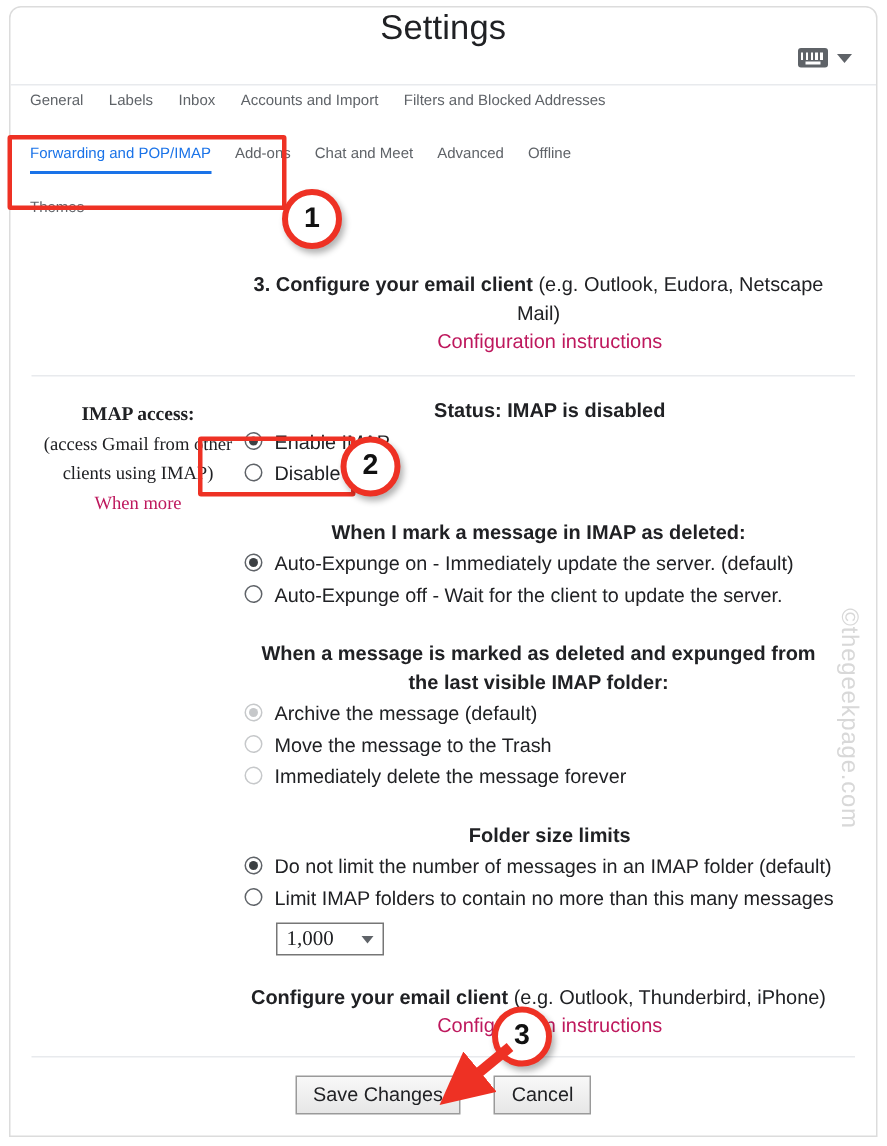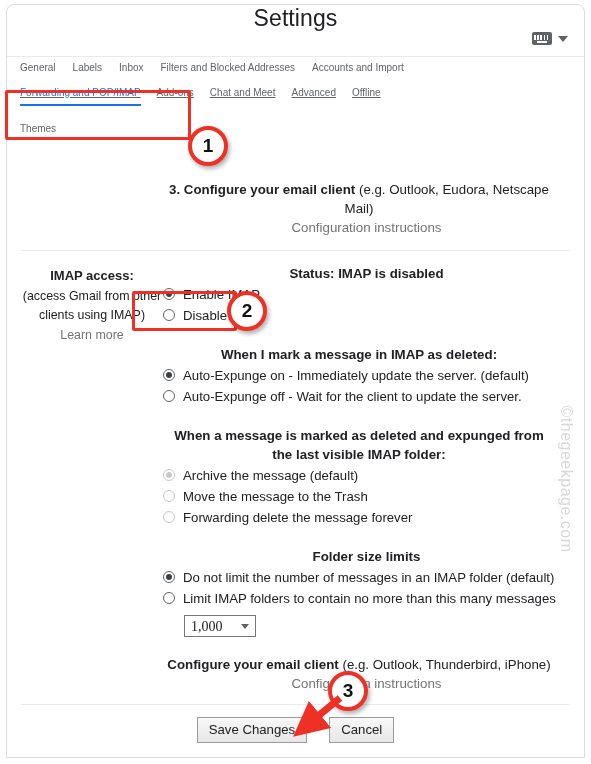--- a/index.html
+++ b/index.html
@@ -66,21 +66,21 @@
     background: #e8eaed;
   }
 
   
   .tabs {
     position: absolute; left: 20px; top: 62px; width: 560px;
     font-size: 10px; color: #5f6368;
   }
   .tabrow { display: flex; align-items: baseline; }
   .tabrow.row1 { gap: 17px; }
-  .tabrow.row2 { gap: 16px; margin-top: 12px; text-decoration: underline; }
+  .tabrow.row2 { gap: 16px; margin-top: 22px; }
   .tabrow.row3 { margin-top: 17px; }
   .tab {
     white-space: nowrap;
     padding-bottom: 2px;
   }
   .tab.active {
     color: #1a73e8;
     border-bottom: 2px solid #1a73e8;
     padding-bottom: 6px;
   }
@@ -93,29 +93,30 @@
   .section {
     display: flex;
     padding: 0 14px;
     text-align: center;
   }
   .col-left {
     width: 142px; flex: none;
     font-size: 12.4px; color: #202124;
     line-height: 19.5px;
     padding-top: 2px;
+    font-family: Liberation Serif, serif;
   }
   .col-left b { font-size: 13px; }
   .col-right {
     flex: 1;
     font-size: 13.3px; color: #202124;
     line-height: 19px;
   }
   .lbl-strong { font-weight: bold; }
-  .link { color: #737373; cursor: pointer; }
+  .link { color: #be185d; cursor: pointer; }
   .rule {
     height: 1px; background: #e8eaed;
     margin: 13px 14px 13px 14px;
   }
 
   .para { max-width: 392px; }
 
   
   .radio-line {
     display: flex; align-items: flex-start;
@@ -232,22 +233,22 @@
       <span class="caret-down"></span>
     </div>
   </div>
   <div class="hdr-divider"></div>
 
   <div class="tabs">
     <div class="tabrow row1">
       <span class="tab">General</span>
       <span class="tab">Labels</span>
       <span class="tab">Inbox</span>
+      <span class="tab">Accounts and Import</span>
       <span class="tab">Filters and Blocked Addresses</span>
-      <span class="tab">Accounts and Import</span>
     </div>
     <div class="tabrow row2">
       <span class="tab active">Forwarding and POP/IMAP</span>
       <span class="tab">Add-ons</span>
       <span class="tab">Chat and Meet</span>
       <span class="tab">Advanced</span>
       <span class="tab">Offline</span>
     </div>
     <div class="tabrow row3">
       <span class="tab">Themes</span>
@@ -265,21 +266,21 @@
         <div class="link">Configuration instructions</div>
       </div>
     </div>
 
     <div class="rule"></div>
 
     <div class="section">
       <div class="col-left">
         <div><b>IMAP access:</b></div>
         <div>(access Gmail from other clients using IMAP)</div>
-        <div class="link">Learn more</div>
+        <div class="link">When more</div>
       </div>
       <div class="col-right">
         <div class="lbl-strong">Status: IMAP is disabled</div>
 
         <div class="radio-line">
           <span class="radio checked"></span>
           <span class="radio-txt">Enable IMAP</span>
         </div>
         <div class="radio-line">
           <span class="radio"></span>
@@ -304,21 +305,21 @@
         <div class="radio-line">
           <span class="radio disabled checked"></span>
           <span class="radio-txt">Archive the message (default)</span>
         </div>
         <div class="radio-line">
           <span class="radio disabled"></span>
           <span class="radio-txt">Move the message to the Trash</span>
         </div>
         <div class="radio-line">
           <span class="radio disabled"></span>
-          <span class="radio-txt">Forwarding delete the message forever</span>
+          <span class="radio-txt">Immediately delete the message forever</span>
         </div>
 
         <div class="gap-lg"></div>
 
         <div class="group-title">Folder size limits</div>
         <div class="radio-line">
           <span class="radio checked"></span>
           <span class="radio-txt">Do not limit the number of messages in an IMAP folder (default)</span>
         </div>
         <div class="radio-line">

